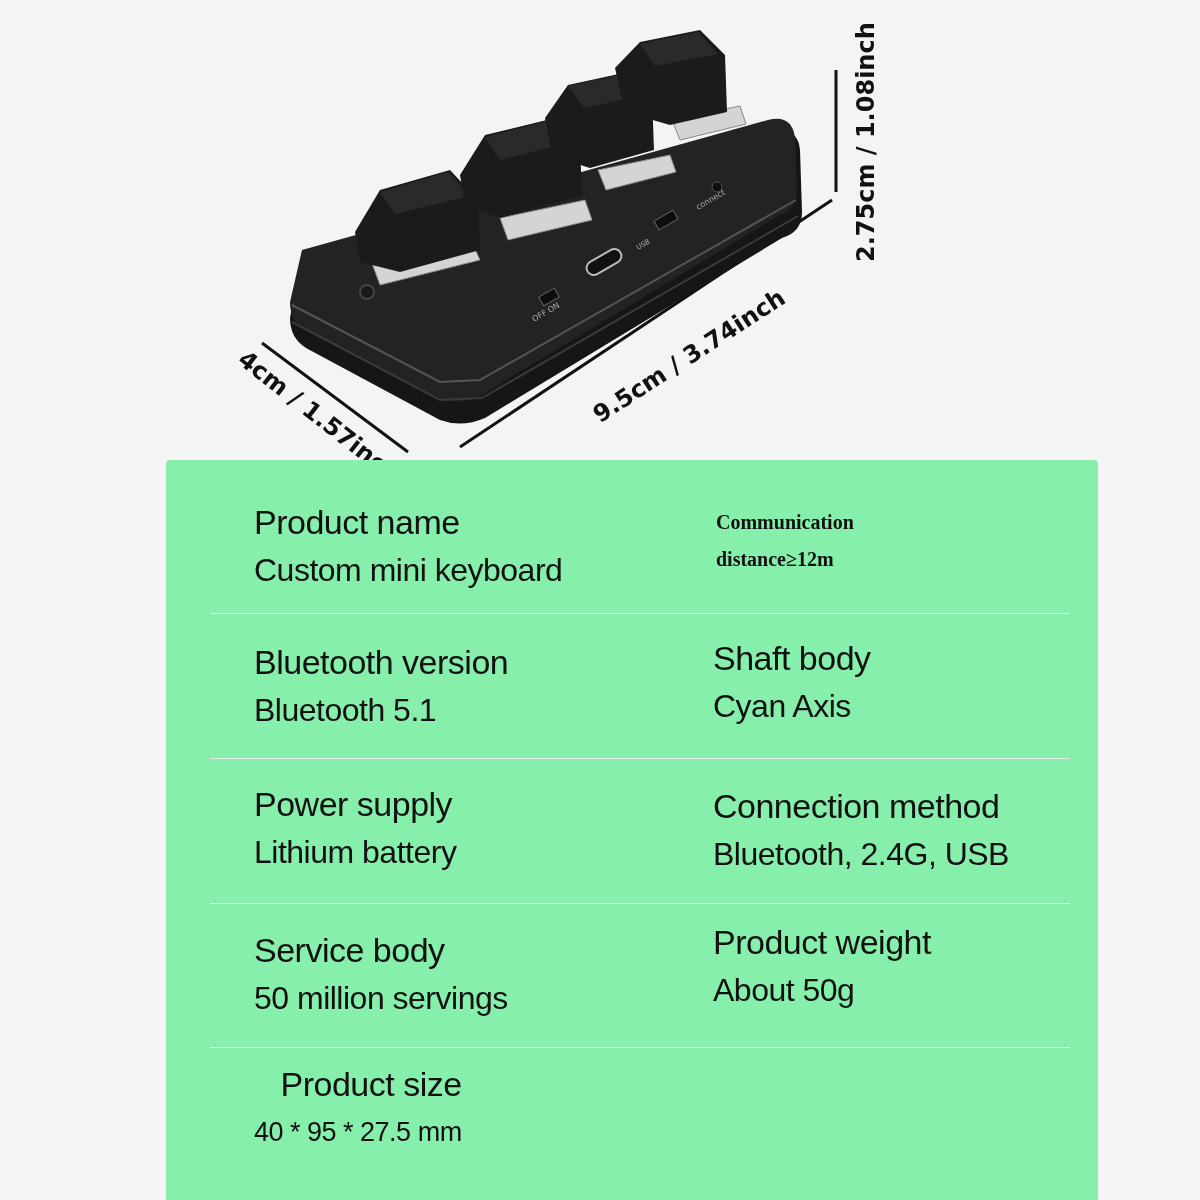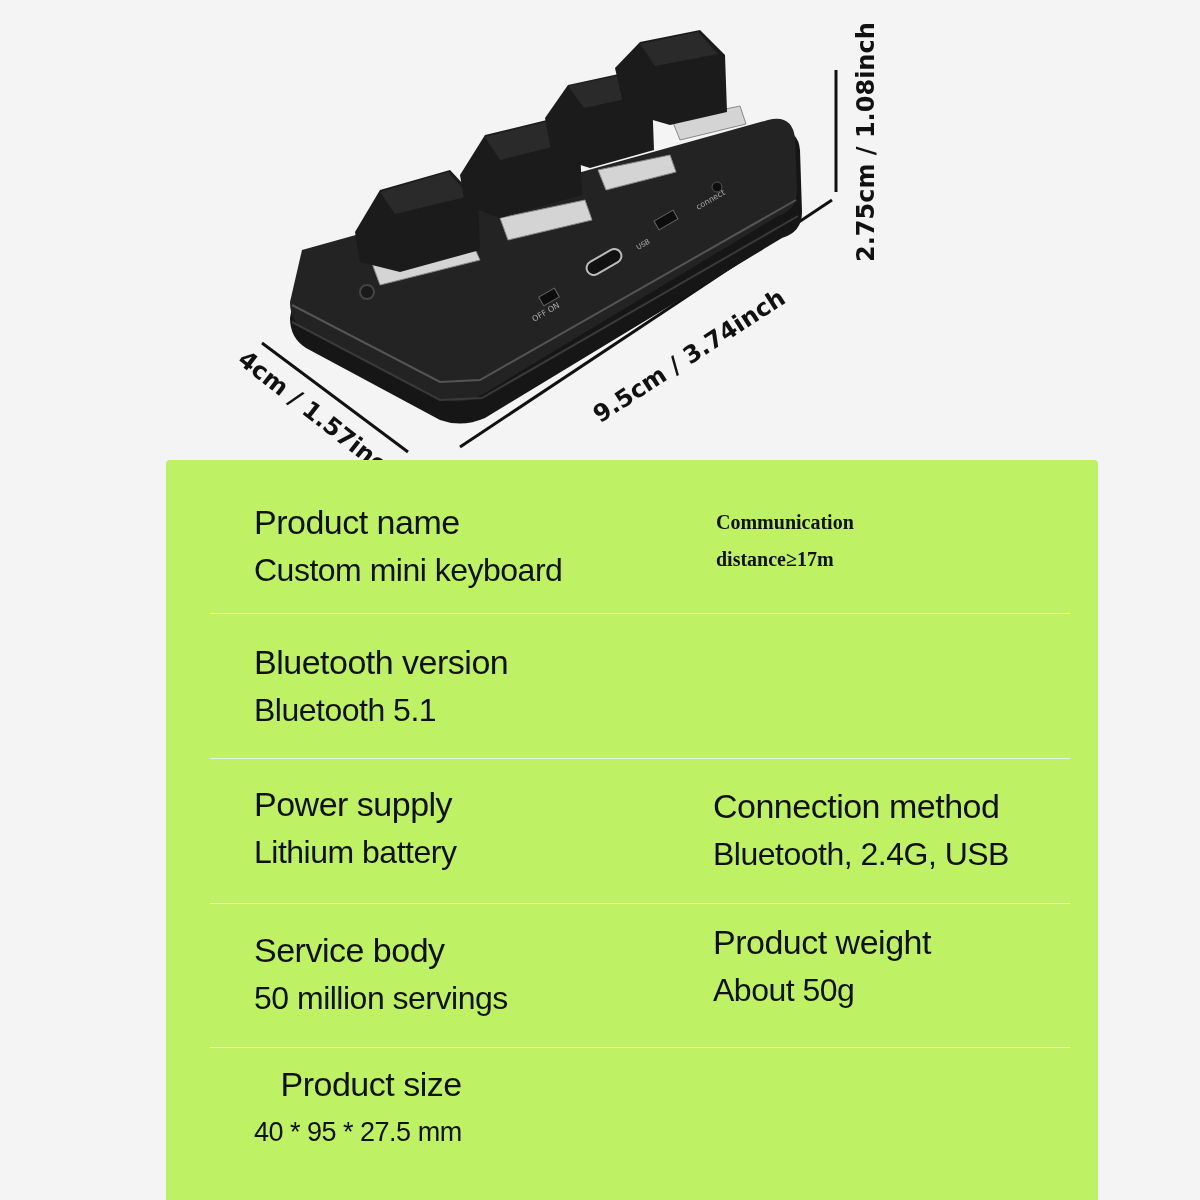--- a/index.html
+++ b/index.html
@@ -21,21 +21,21 @@
       white-space: nowrap;
       transform-origin: left top;
     }
     .dim-width { left: 588px; top: 405px; transform: rotate(-33deg); }
     .dim-depth { left: 250px; top: 345px; transform: rotate(38deg); }
     .dim-height { left: 852px; top: 262px; transform: rotate(-90deg); }
 
     .card {
       position: absolute; left: 166px; top: 460px;
       width: 932px; height: 740px;
-      background: #bef264;
+      background: #86efac;
       border-radius: 4px 4px 0 0;
     }
     .spec {
       position: absolute;
       font-family: "Liberation Sans", sans-serif;
     }
     .spec .label { display: block; font-size: 34px; line-height: 44px; color: #111; letter-spacing: -0.5px; }
     .spec .value { display: block; font-size: 32px; line-height: 52px; color: #111; letter-spacing: -0.5px; }
     .spec.bold .label, .spec.bold .value {
       font-family: Liberation Serif, serif; font-weight: bold; font-size: 20px; line-height: 37px; letter-spacing: 0;
@@ -94,27 +94,31 @@
 </div>
 
 <div class="card">
 
   <div class="spec" style="left:88px; top:40px;">
     <span class="label">Product name</span>
     <span class="value">Custom mini keyboard</span>
   </div>
   <div class="spec bold" style="left:550px; top:44px;">
     <span class="label">Communication</span>
-    <span class="value">distance≥17m</span>
+    <span class="value">distance≥12m</span>
   </div>
   <div style="position:absolute; left:44px; right:28px; top:153px; height:1px; background:#ececec;"></div>
 
   <div class="spec" style="left:88px; top:180px;">
     <span class="label">Bluetooth version</span>
     <span class="value">Bluetooth 5.1</span>
+  </div>
+  <div class="spec" style="left:547px; top:176px;">
+    <span class="label">Shaft body</span>
+    <span class="value">Cyan Axis</span>
   </div>
   <div style="position:absolute; left:44px; right:28px; top:298px; height:1px; background:#ececec;"></div>
 
   <div class="spec" style="left:88px; top:322px;">
     <span class="label">Power supply</span>
     <span class="value">Lithium battery</span>
   </div>
   <div class="spec" style="left:547px; top:324px;">
     <span class="label">Connection method</span>
     <span class="value">Bluetooth, 2.4G, USB</span>

